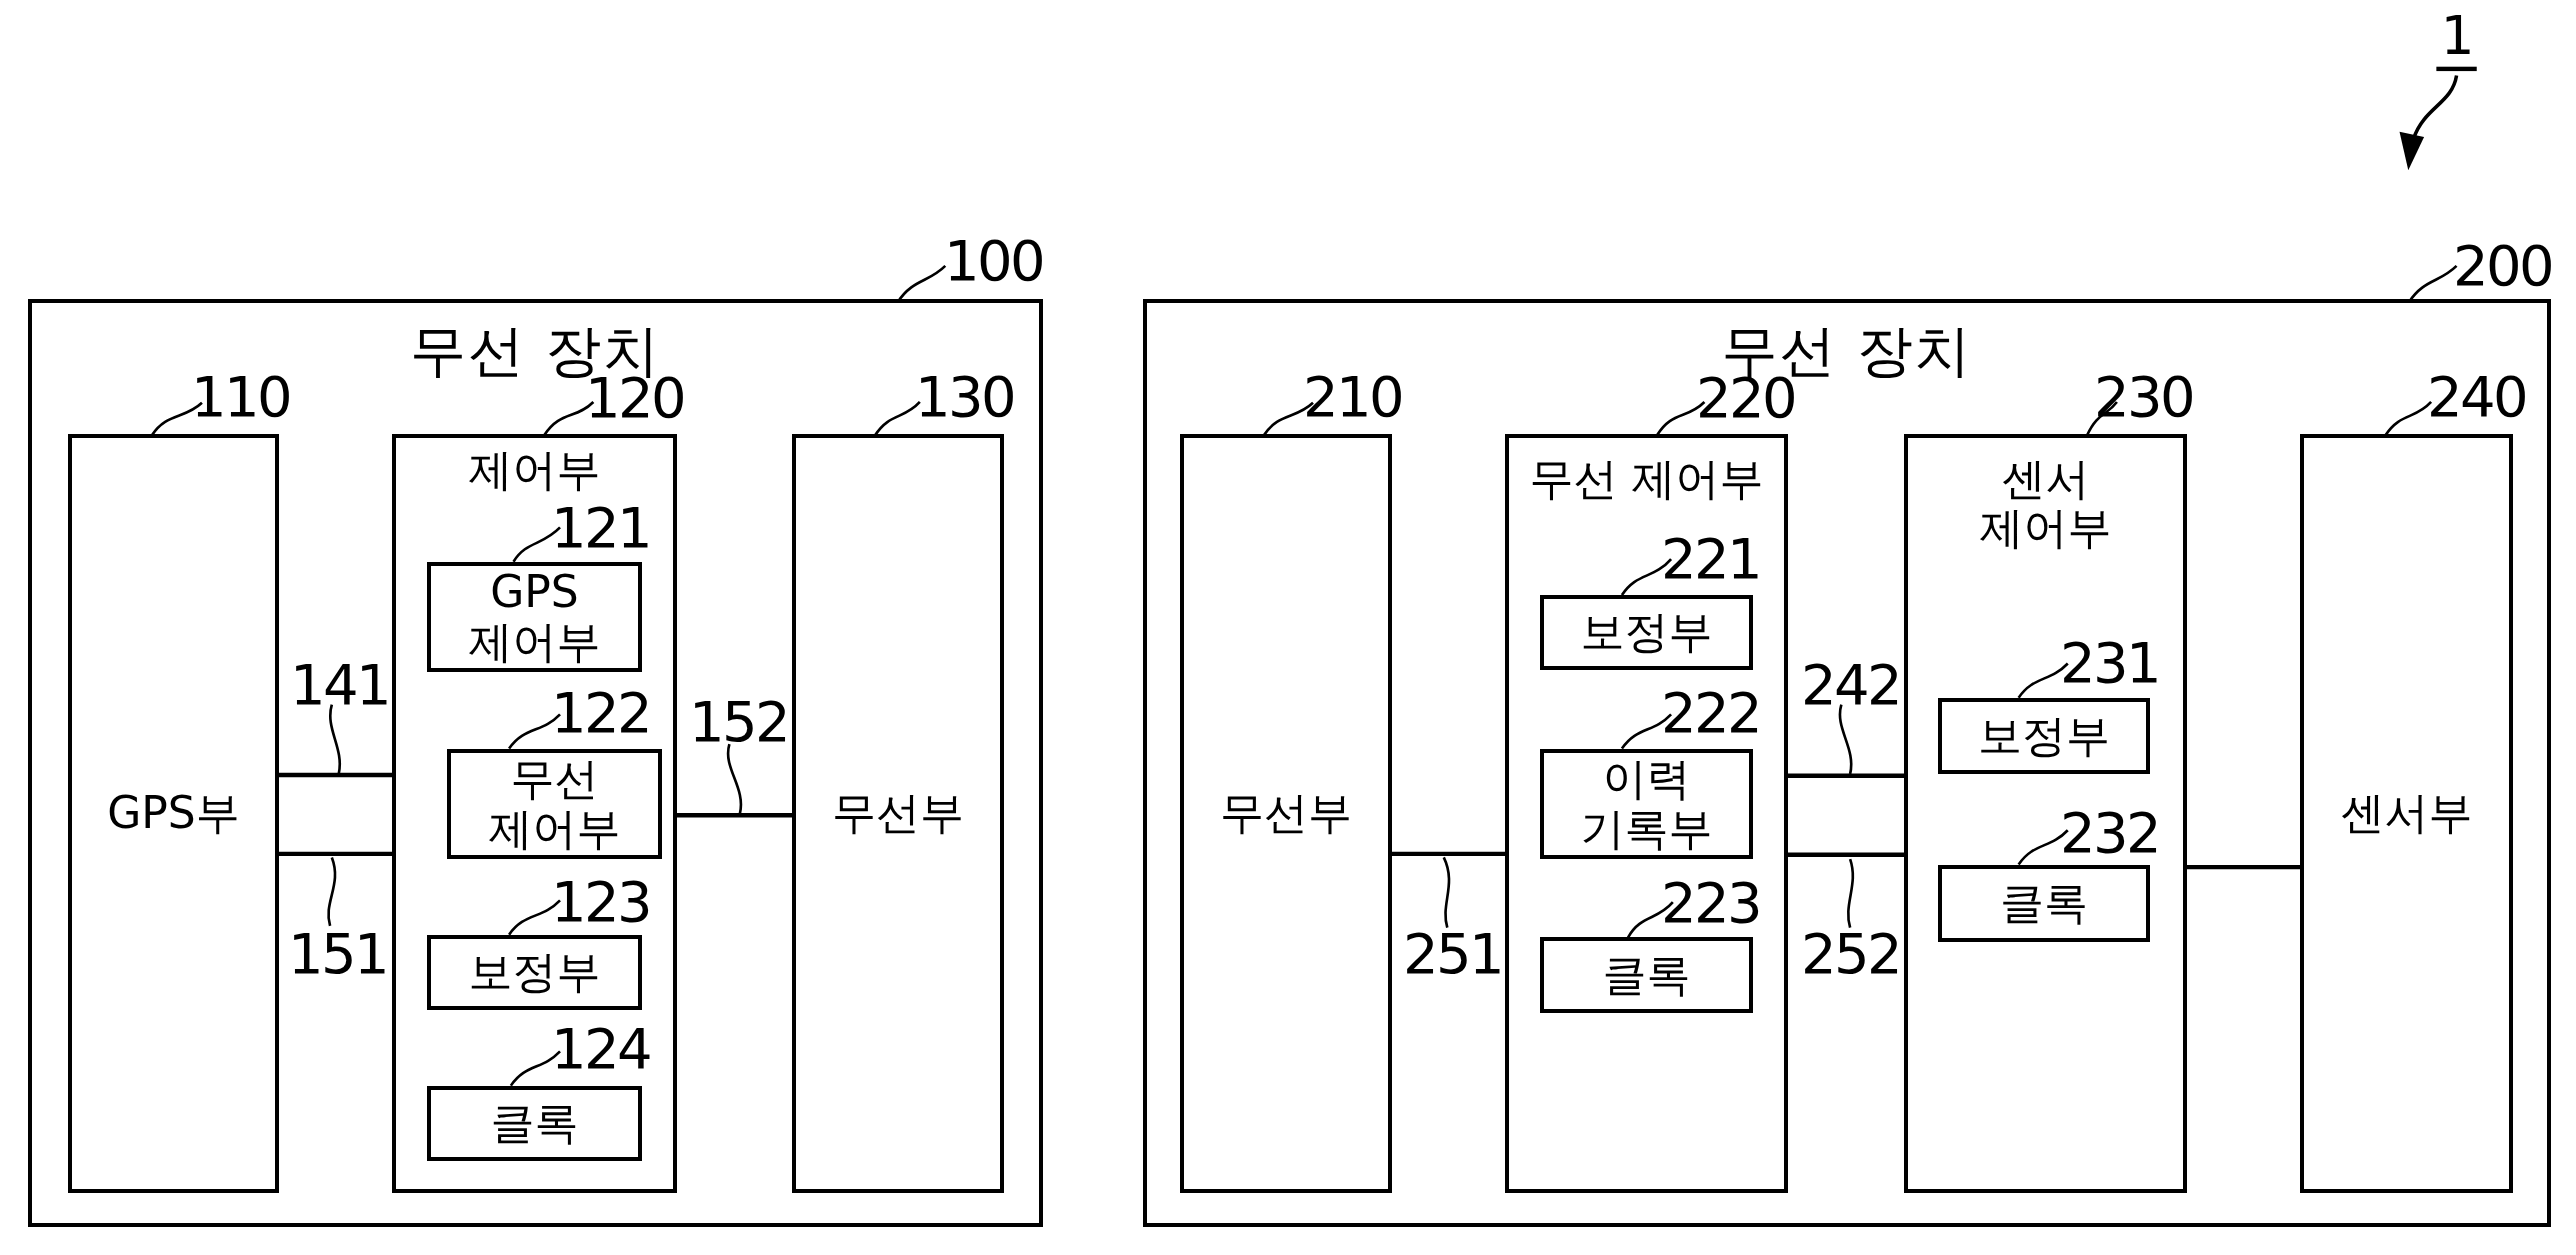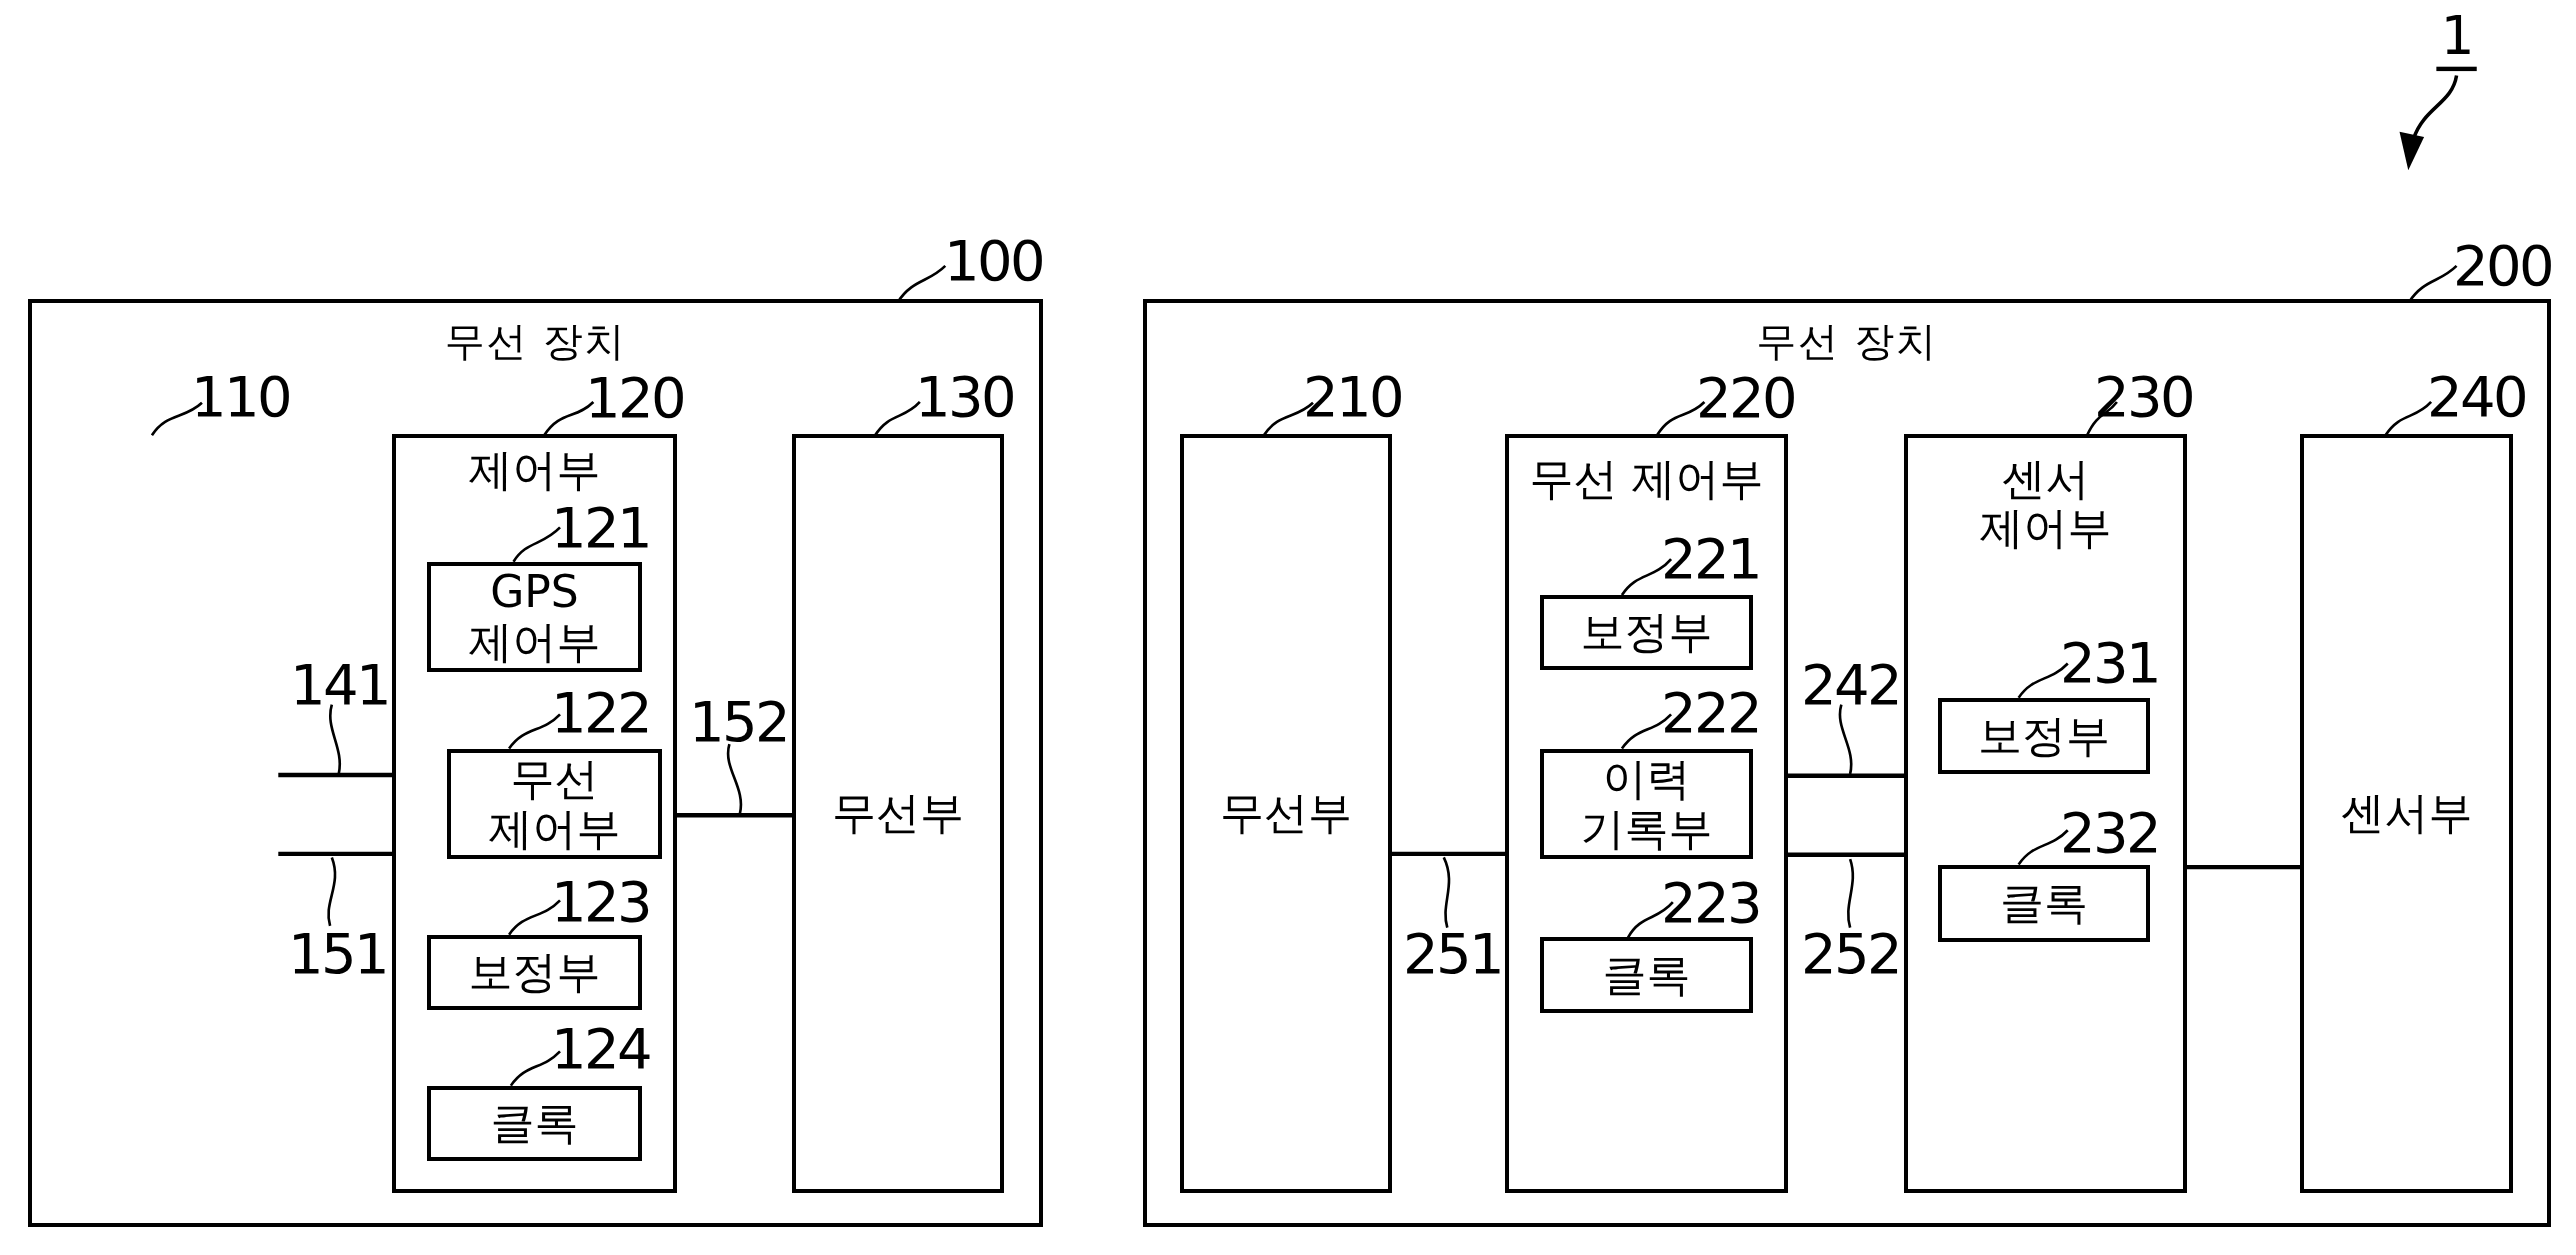--- a/index.html
+++ b/index.html
@@ -15,21 +15,21 @@
     position: absolute;
     border: 4.4px solid #000;
     background: #fff;
     box-sizing: border-box;
     z-index: 1;
   }
   .device-title {
     position: absolute;
     left: 0; right: 0;
     text-align: center;
-    font-size: 40px;
+    font-size: 56px;
     letter-spacing: 1.8px;
     white-space: pre-line;
     z-index: 3;
   }
   .block-title {
     position: absolute;
     left: 0; right: 0;
     text-align: center;
     font-size: 44px;
     line-height: 1.12;
@@ -118,20 +118,23 @@
     <path class="leader" d="M1649,1057 C1641,1030 1660,1008 1645,977"></path>
     <path class="leader" d="M2108,1057 C2100,1030 2118,1008 2108,979"></path>
   </svg>
 
   <div class="ref fig-num" style="left:2431px; top:8.8px; width:53px;">1</div>
 
   <div class="box" style="left:28px; top:299px; width:1015px; height:928px;">
     <div class="device-title" style="top:10.5px;">무선 장치</div>
   </div>
 
+  <div class="box" style="left:68px; top:434px; width:211px; height:759px;">
+    <div class="centered-label">GPS부</div>
+  </div>
 
   <div class="box" style="left:392px; top:434px; width:285px; height:759px;">
     <div class="block-title" style="top:7px;">제어부</div>
   </div>
 
   <div class="box" style="left:427px; top:562px; width:215px; height:110px;">
     <div class="centered-label">GPS
 제어부</div>
   </div>
   <div class="box" style="left:427px; top:749px; width:215px; height:110px;margin-left:20px;">

